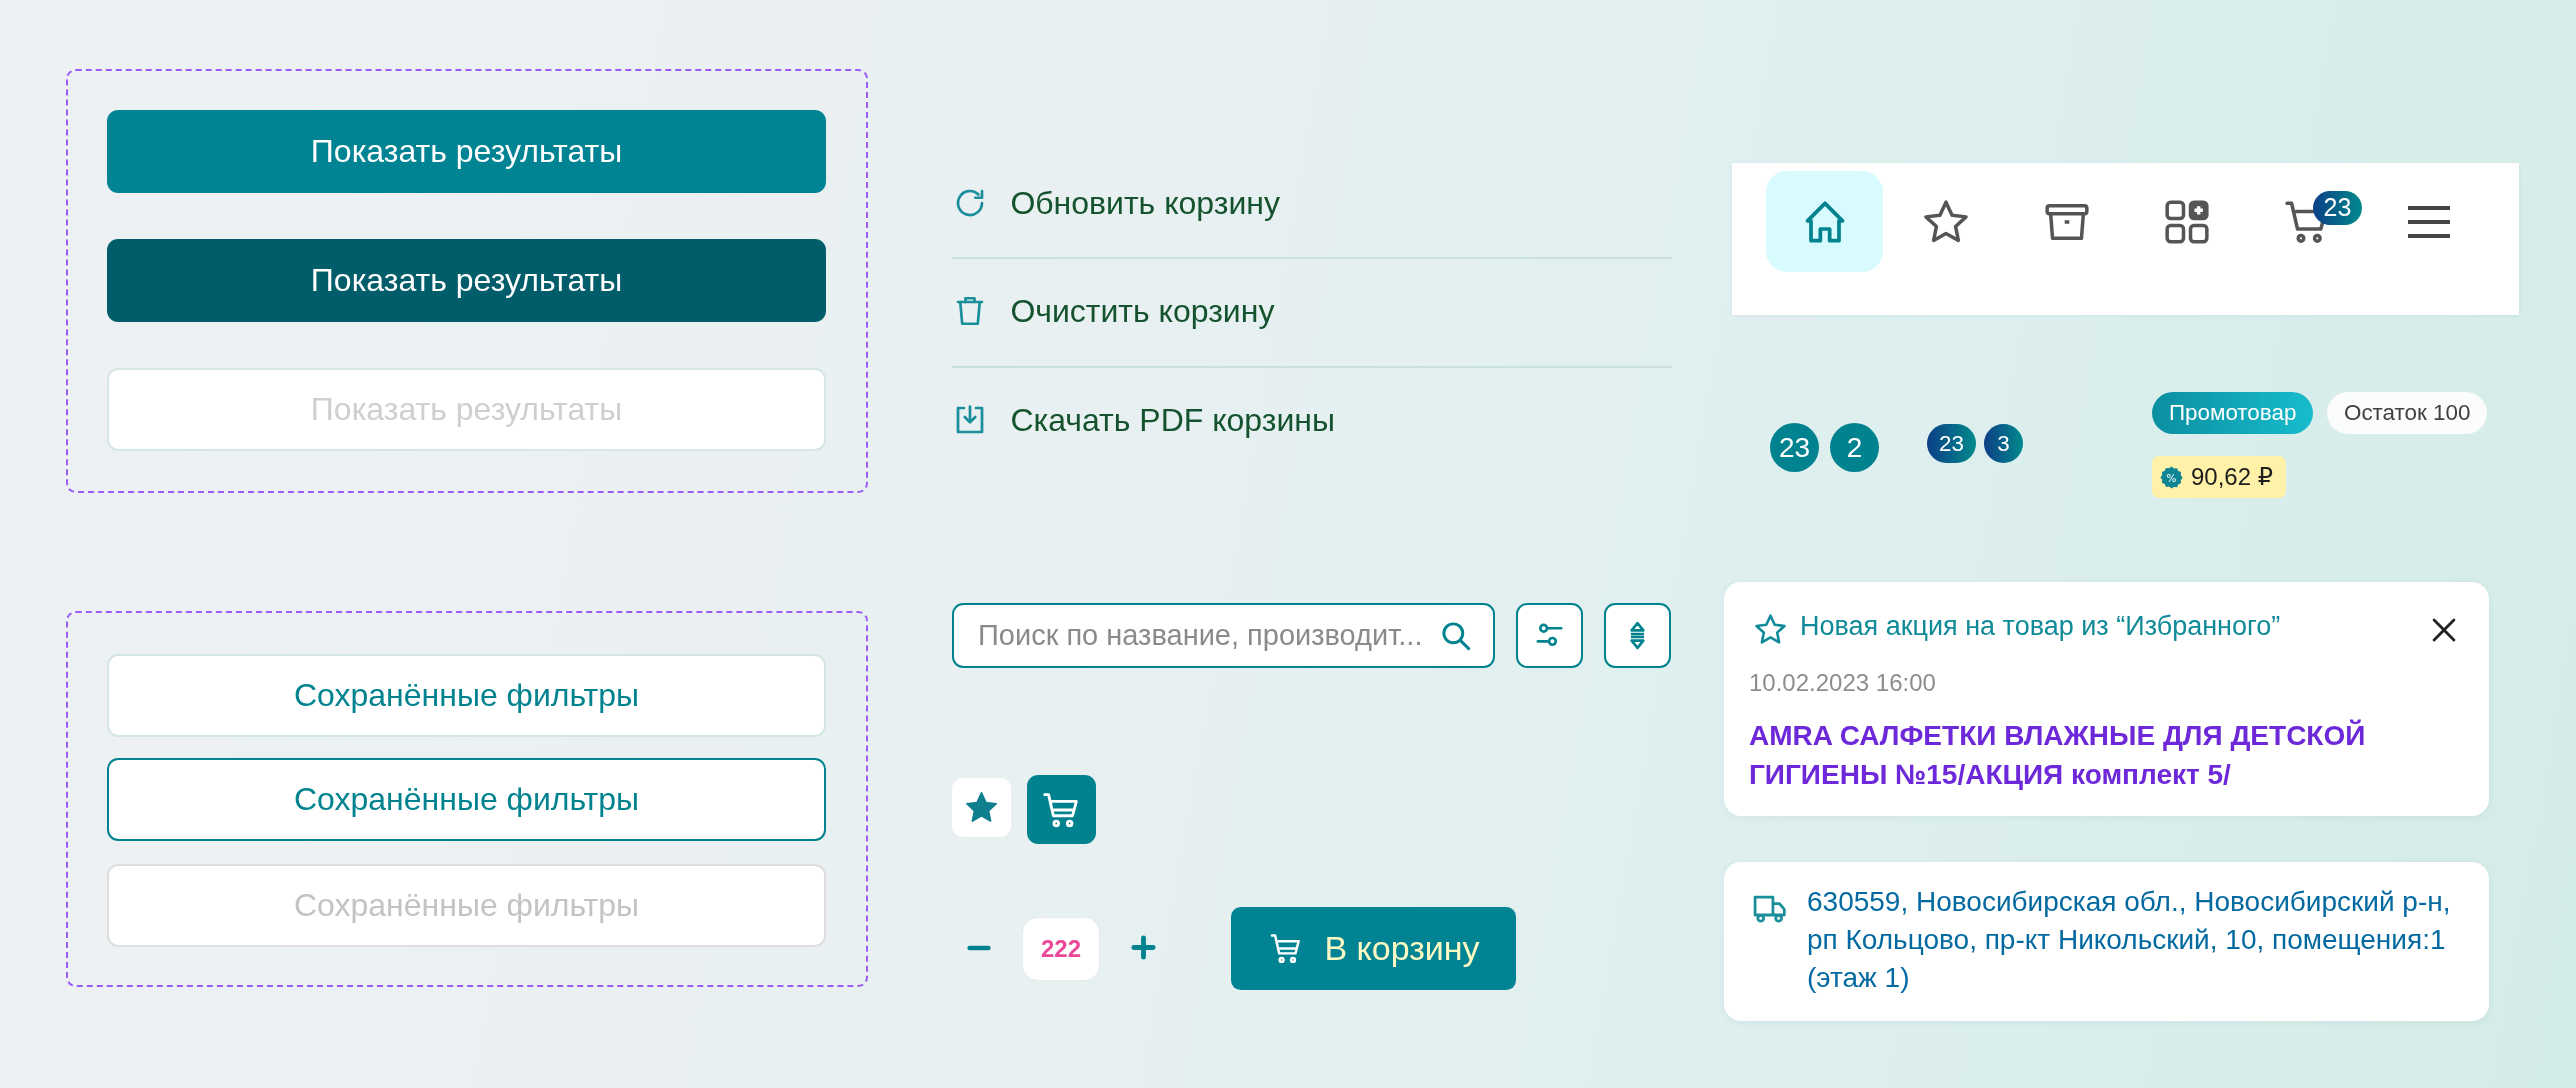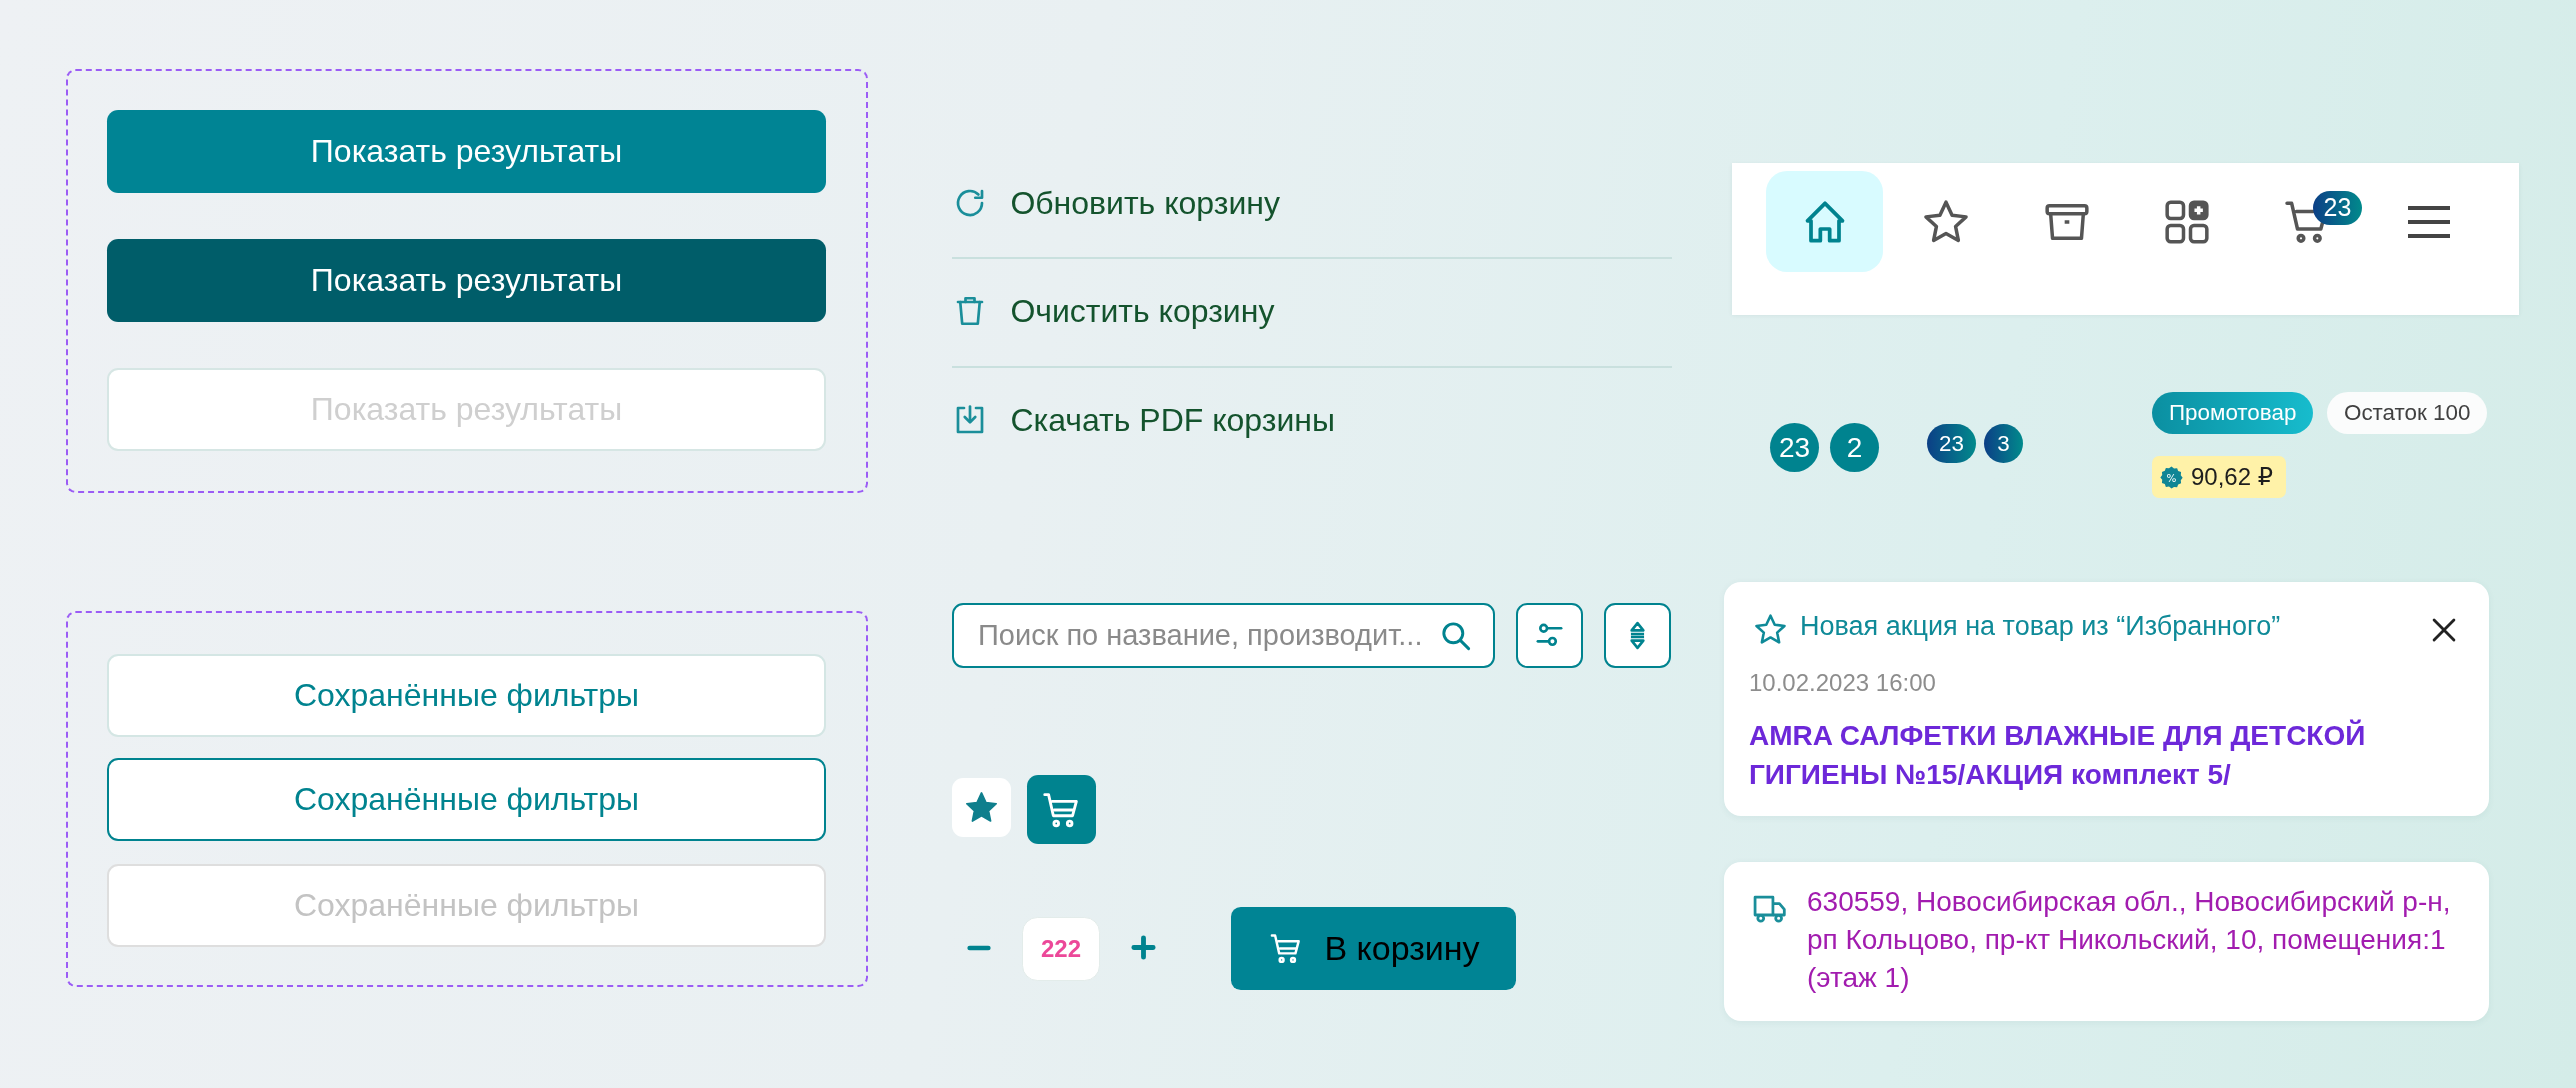--- a/index.html
+++ b/index.html
@@ -103,21 +103,21 @@
     position: absolute; top: 923px; width: 49px; height: 49px; display: flex;
     align-items: center; justify-content: center; cursor: pointer;
   }
   .stepper-val {
     position: absolute; left: 1022px; top: 917px; width: 78px; height: 64px; background: #fff;
     border-radius: 15.4px; border: 1.4px solid #e3ecea; display: flex; align-items: center; justify-content: center;
     font-size: 24px; font-weight: bold; color: #ec4899;
   }
   .add-cart {
     position: absolute; left: 1231px; top: 907px; width: 285px; height: 83px; background: #008494;
-    border-radius: 9.8px; color: #000000; font-size: 34px; display: flex; align-items: center; justify-content: center; gap: 18px; cursor: pointer;
+    border-radius: 9.8px; color: #fef9c3; font-size: 34px; display: flex; align-items: center; justify-content: center; gap: 18px; cursor: pointer;
   }
 
   
   .card {
     position: absolute; background: #fff; border-radius: 17px;
     box-shadow: 0 1.4px 7px rgba(0,90,90,0.06);
   }
   .notif { left: 1724px; top: 582px; width: 765px; height: 234px; }
   .notif-title {
     position: absolute; left: 76px; top: 29px; font-size: 27px; color: #0f8a98;
@@ -125,21 +125,21 @@
   .notif-star { position: absolute; left: 26.6px; top: 28px; width: 39px; height: 39px; }
   .notif-close { position: absolute; right: 28px; top: 31px; width: 34px; height: 34px; cursor: pointer; }
   .notif-date { position: absolute; left: 25px; top: 87px; font-size: 24px; color: #8d8d8d; }
   .notif-body {
     position: absolute; left: 25px; top: 134px; width: 671px; font-size: 28px; line-height: 39px;
     color: #6d28d9; font-weight: bold;
   }
   .addr { left: 1724px; top: 862px; width: 765px; height: 159px; }
   .addr-icon { position: absolute; left: 26.6px; top: 26.6px; width: 39px; height: 39px; }
   .addr-text {
-    position: absolute; left: 83px; top: 21px; width: 657px; font-size: 28px; line-height: 38px; color: #a21caf;
+    position: absolute; left: 83px; top: 21px; width: 657px; font-size: 28px; line-height: 38px; color: #0369a1;
   }
 </style>
 </head>
 <body>
 
 <div class="dash-box" style="top:69px;height:424px;"></div>
 <div class="btn btn-primary" style="top:110px;">Показать результаты</div>
 <div class="btn btn-pressed" style="top:239px;">Показать результаты</div>
 <div class="btn btn-disabled" style="top:368px;">Показать результаты</div>
 

